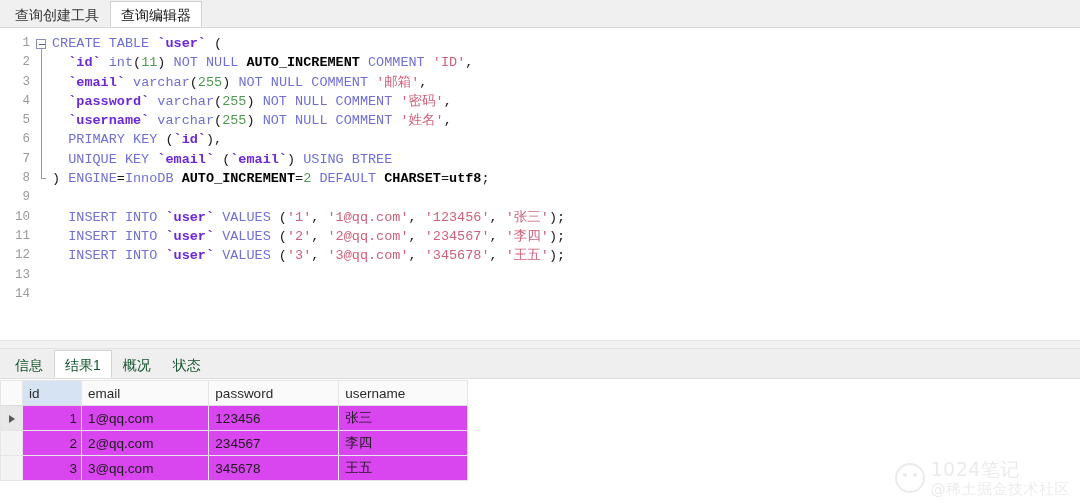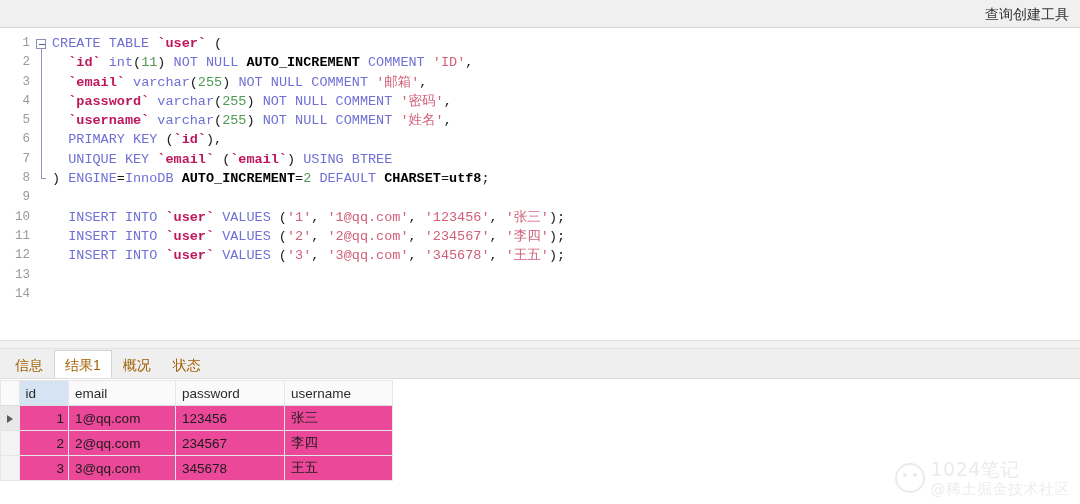--- a/index.html
+++ b/index.html
@@ -18,21 +18,20 @@
 
   
   .top-tabbar {
     position: absolute; left: 0; top: 0;
     width: 1080px; height: 28px;
     background: #f0f0f0;
     border-bottom: 1px solid #d6d6d6;
     display: flex;
     align-items: flex-end;
     padding-left: 4px;
-    flex-direction: column;
   }
   .top-tab {
     height: 26px;
     line-height: 26px;
     padding: 0 10px;
     font-size: 14px;
     color: #222222;
     white-space: nowrap;
     border: 1px solid transparent;
     border-bottom: none;
@@ -120,21 +119,21 @@
     content: "";
     position: absolute;
     left: 0px; top: 9px;
     width: 5px; height: 1px;
     background: #9097bb;
   }
 
   
   .kw   { color: #6f6fd6; }
   .kwb  { color: #000000; font-weight: bold; }
-  .idn  { color: #be185d; font-weight: bold; }
+  .idn  { color: #6d28d9; font-weight: bold; }
   .num  { color: #4f9a52; }
   .str  { color: #cf5f7a; }
   .pun  { color: #1a1a1a; }
 
   .caret {
     display: inline-block;
     width: 1px;
     height: 14px;
     background: #000000;
     vertical-align: -2px;
@@ -165,44 +164,44 @@
     display: flex;
     align-items: flex-end;
     padding-left: 4px;
     border-bottom: 1px solid #dcdcdc;
   }
   .bottom-tab {
     height: 28px;
     line-height: 28px;
     padding: 0 10px;
     font-size: 14px;
-    color: #a16207;
+    color: #14532d;
     white-space: nowrap;
     border: 1px solid transparent;
     border-bottom: none;
     text-align: center;
   }
   .bottom-tab.active {
     background: #ffffff;
     border-color: #d2d2d2;
     border-bottom: 1px solid #ffffff;
     z-index: 3;
     position: relative;
   }
 
   
   .grid {
     position: absolute;
     left: 0; top: 31px;
-    width: 393px;
+    width: 468px;
     border-collapse: collapse;
     font-size: 13.5px;
     font-family: "Liberation Sans", sans-serif;
     table-layout: fixed;
-    background: #ec4899;
+    background: #d946ef;
   }
   .grid th, .grid td {
     border: 1px solid #e6e6e6;
     height: 25px;
     padding: 0 6px;
     font-weight: normal;
     text-align: left;
     color: #1c1c1c;
     overflow: hidden;
     white-space: nowrap;
@@ -279,20 +278,21 @@
     letter-spacing: 0.5px;
   }
 </style>
 </head>
 <body>
 
 <div id="app">
 
   <div class="top-tabbar" id="top-tabbar">
       <div class="top-tab inactive">查询创建工具</div>
+      <div class="top-tab active">查询编辑器</div>
     </div>
 
   <div class="editor">
     <div class="code-area" id="code-area">
         <div class="code-line"><span class="lineno">1</span><span class="fold-col"><span class="fold-box"></span><span class="fold-line"></span></span><span class="code-text"><span class="kw">CREATE</span><span class="pun"> </span><span class="kw">TABLE</span><span class="pun"> </span><span class="idn">`user`</span><span class="pun"> (</span></span></div>
         <div class="code-line"><span class="lineno">2</span><span class="fold-col"><span class="fold-line" style="top: 0px; height: 19.3px;"></span></span><span class="code-text"><span class="pun">  </span><span class="idn">`id`</span><span class="pun"> </span><span class="kw">int</span><span class="pun">(</span><span class="num">11</span><span class="pun">) </span><span class="kw">NOT</span><span class="pun"> </span><span class="kw">NULL</span><span class="pun"> </span><span class="kwb">AUTO_INCREMENT</span><span class="pun"> </span><span class="kw">COMMENT</span><span class="pun"> </span><span class="str">'ID'</span><span class="pun">,</span></span></div>
         <div class="code-line"><span class="lineno">3</span><span class="fold-col"><span class="fold-line" style="top: 0px; height: 19.3px;"></span></span><span class="code-text"><span class="pun">  </span><span class="idn">`email`</span><span class="pun"> </span><span class="kw">varchar</span><span class="pun">(</span><span class="num">255</span><span class="pun">) </span><span class="kw">NOT</span><span class="pun"> </span><span class="kw">NULL</span><span class="pun"> </span><span class="kw">COMMENT</span><span class="pun"> </span><span class="str">'邮箱'</span><span class="pun">,</span></span></div>
         <div class="code-line"><span class="lineno">4</span><span class="fold-col"><span class="fold-line" style="top: 0px; height: 19.3px;"></span></span><span class="code-text"><span class="pun">  </span><span class="idn">`password`</span><span class="pun"> </span><span class="kw">varchar</span><span class="pun">(</span><span class="num">255</span><span class="pun">) </span><span class="kw">NOT</span><span class="pun"> </span><span class="kw">NULL</span><span class="pun"> </span><span class="kw">COMMENT</span><span class="pun"> </span><span class="str">'密码'</span><span class="pun">,</span></span></div>
         <div class="code-line"><span class="lineno">5</span><span class="fold-col"><span class="fold-line" style="top: 0px; height: 19.3px;"></span></span><span class="code-text"><span class="pun">  </span><span class="idn">`username`</span><span class="pun"> </span><span class="kw">varchar</span><span class="pun">(</span><span class="num">255</span><span class="pun">) </span><span class="kw">NOT</span><span class="pun"> </span><span class="kw">NULL</span><span class="pun"> </span><span class="kw">COMMENT</span><span class="pun"> </span><span class="str">'姓名'</span><span class="pun">,</span></span></div>
         <div class="code-line"><span class="lineno">6</span><span class="fold-col"><span class="fold-line" style="top: 0px; height: 19.3px;"></span></span><span class="code-text"><span class="pun">  </span><span class="kw">PRIMARY</span><span class="pun"> </span><span class="kw">KEY</span><span class="pun"> (</span><span class="idn">`id`</span><span class="pun">),</span></span></div>

